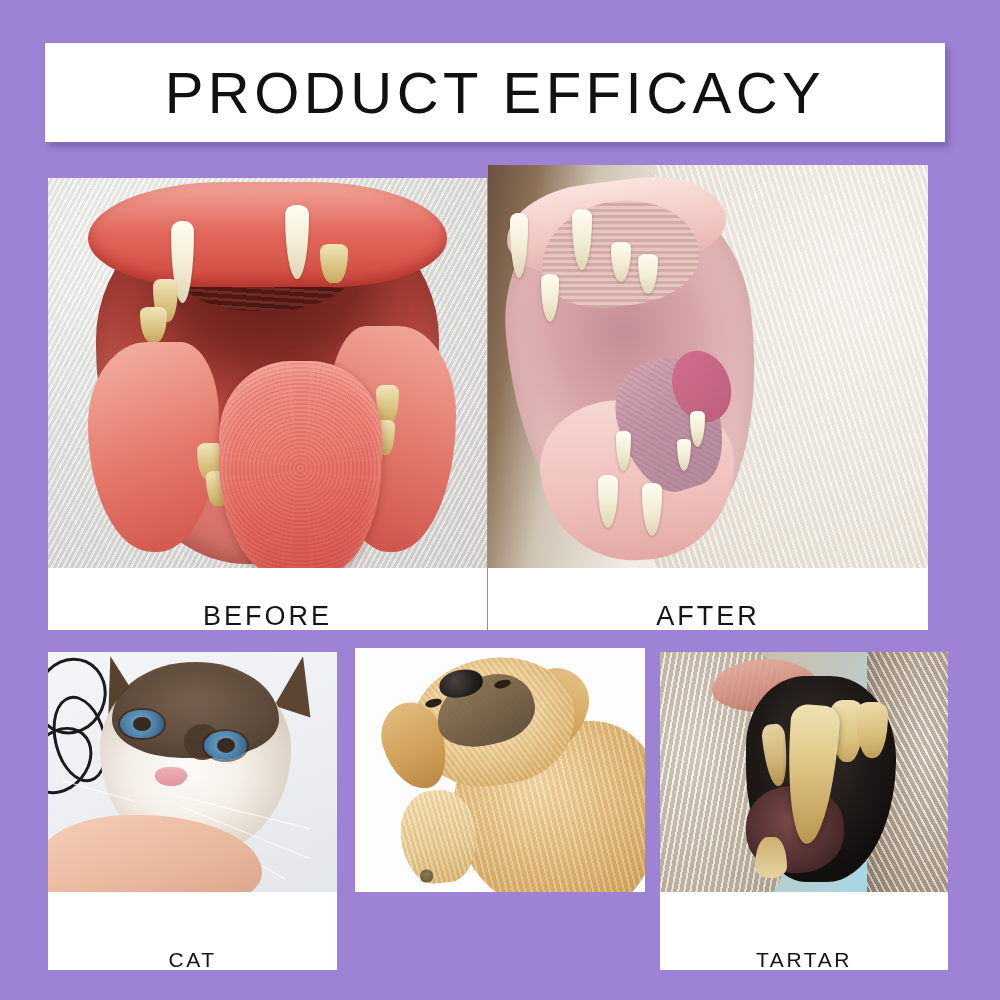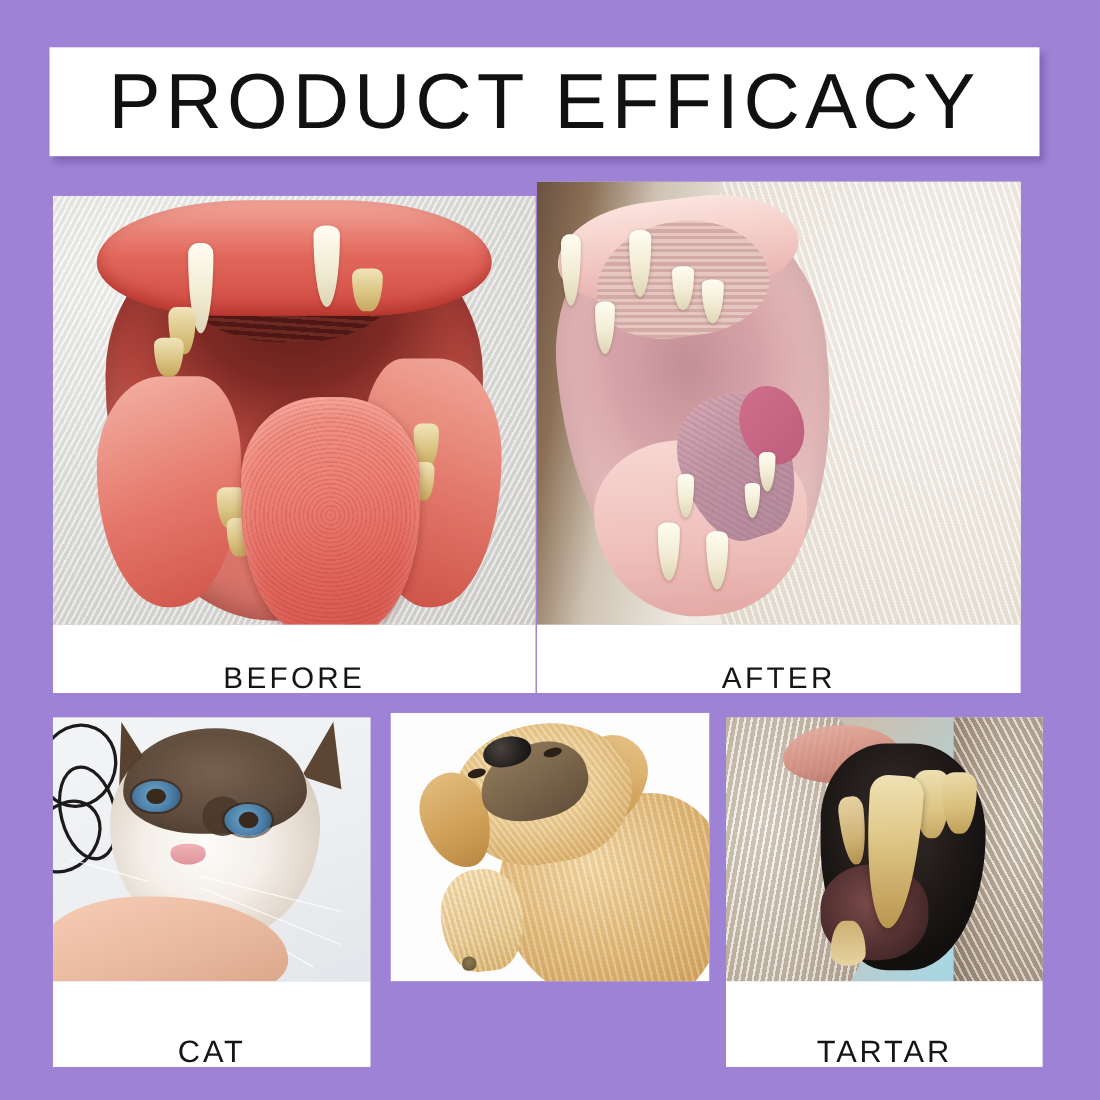--- a/index.html
+++ b/index.html
@@ -15,21 +15,21 @@
   
   .title-banner{
     position:absolute;
     left:45px;top:43px;
     width:900px;height:99px;
     background:#ffffff;
     box-shadow:4px 5px 6px rgba(60,35,100,.30);
     display:flex;align-items:center;justify-content:center;
   }
   .title-text{
-    font-size:71px;
+    font-size:58px;
     font-weight:300;
     letter-spacing:4.5px;
     color:#111111;
     white-space:nowrap;
     line-height:1;
     font-family:"Liberation Sans","DejaVu Sans",sans-serif;
   }
 
   
   .card{position:absolute;overflow:hidden;}
@@ -44,21 +44,21 @@
     display:flex;align-items:flex-end;justify-content:center;
   }
   .label-text{
     font-size:27px;
     font-weight:300;
     letter-spacing:3px;
     color:#151515;
     white-space:nowrap;
     line-height:1;
   }
-  .label-text.small{font-size:28px;letter-spacing:2.6px;}
+  .label-text.small{font-size:21px;letter-spacing:2.6px;}
 
   
   #card-before{left:48px;top:178px;width:439px;height:452px;}
   #card-before .photo{height:390px;}
   #card-before .label-band{height:62px;}
 
   #card-after{left:488px;top:165px;width:440px;height:465px;}
   #card-after .photo{height:403px;}
   #card-after .label-band{height:62px;}
 

